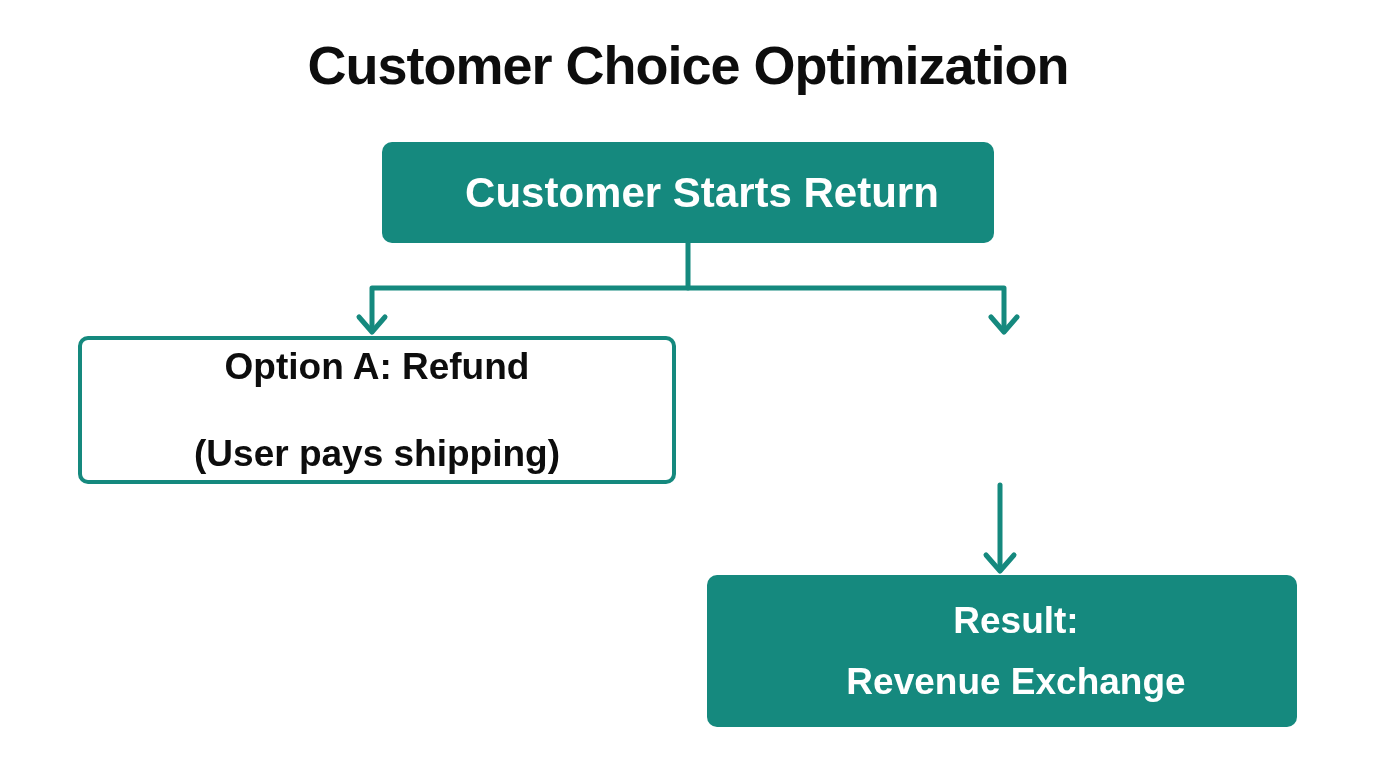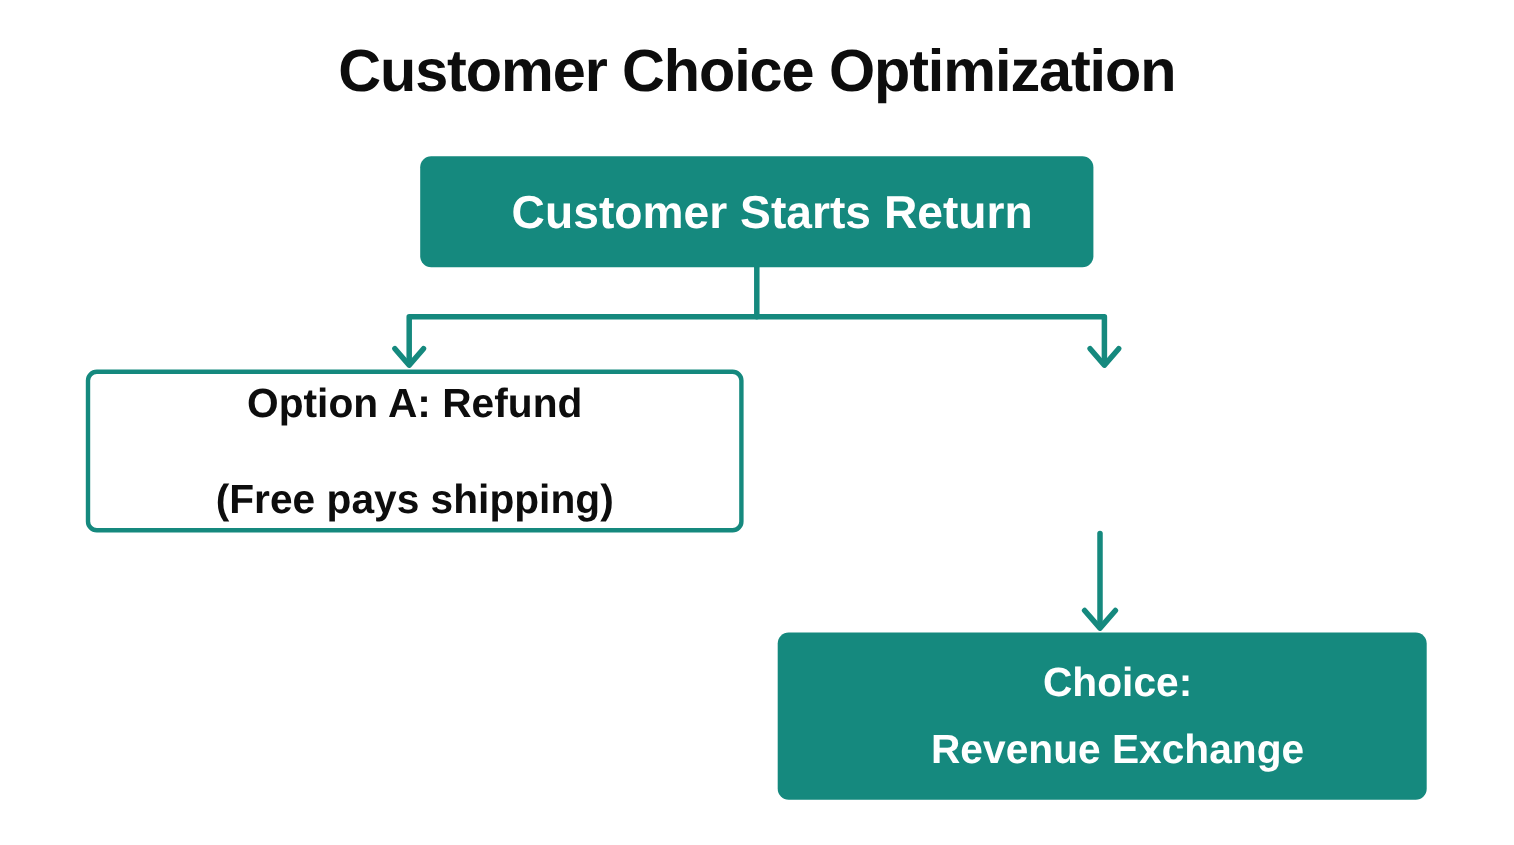--- a/index.html
+++ b/index.html
@@ -103,22 +103,22 @@
 
     <path d="M986 555 L1000 571 L1014 555"></path>
   </svg>
 
   <div class="node filled node-start">
     <span>Customer Starts Return</span>
   </div>
 
   <div class="node outlined node-option-a">
     <span>Option A: Refund</span>
-    <span>(Free pays shipping)</span>
+    <span>(User pays shipping)</span>
   </div>
 
 
   <div class="node filled node-result">
-    <span>Choice:</span>
+    <span>Result:</span>
     <span>Revenue Exchange</span>
   </div>
 
 </div>
 
 </body></html>

